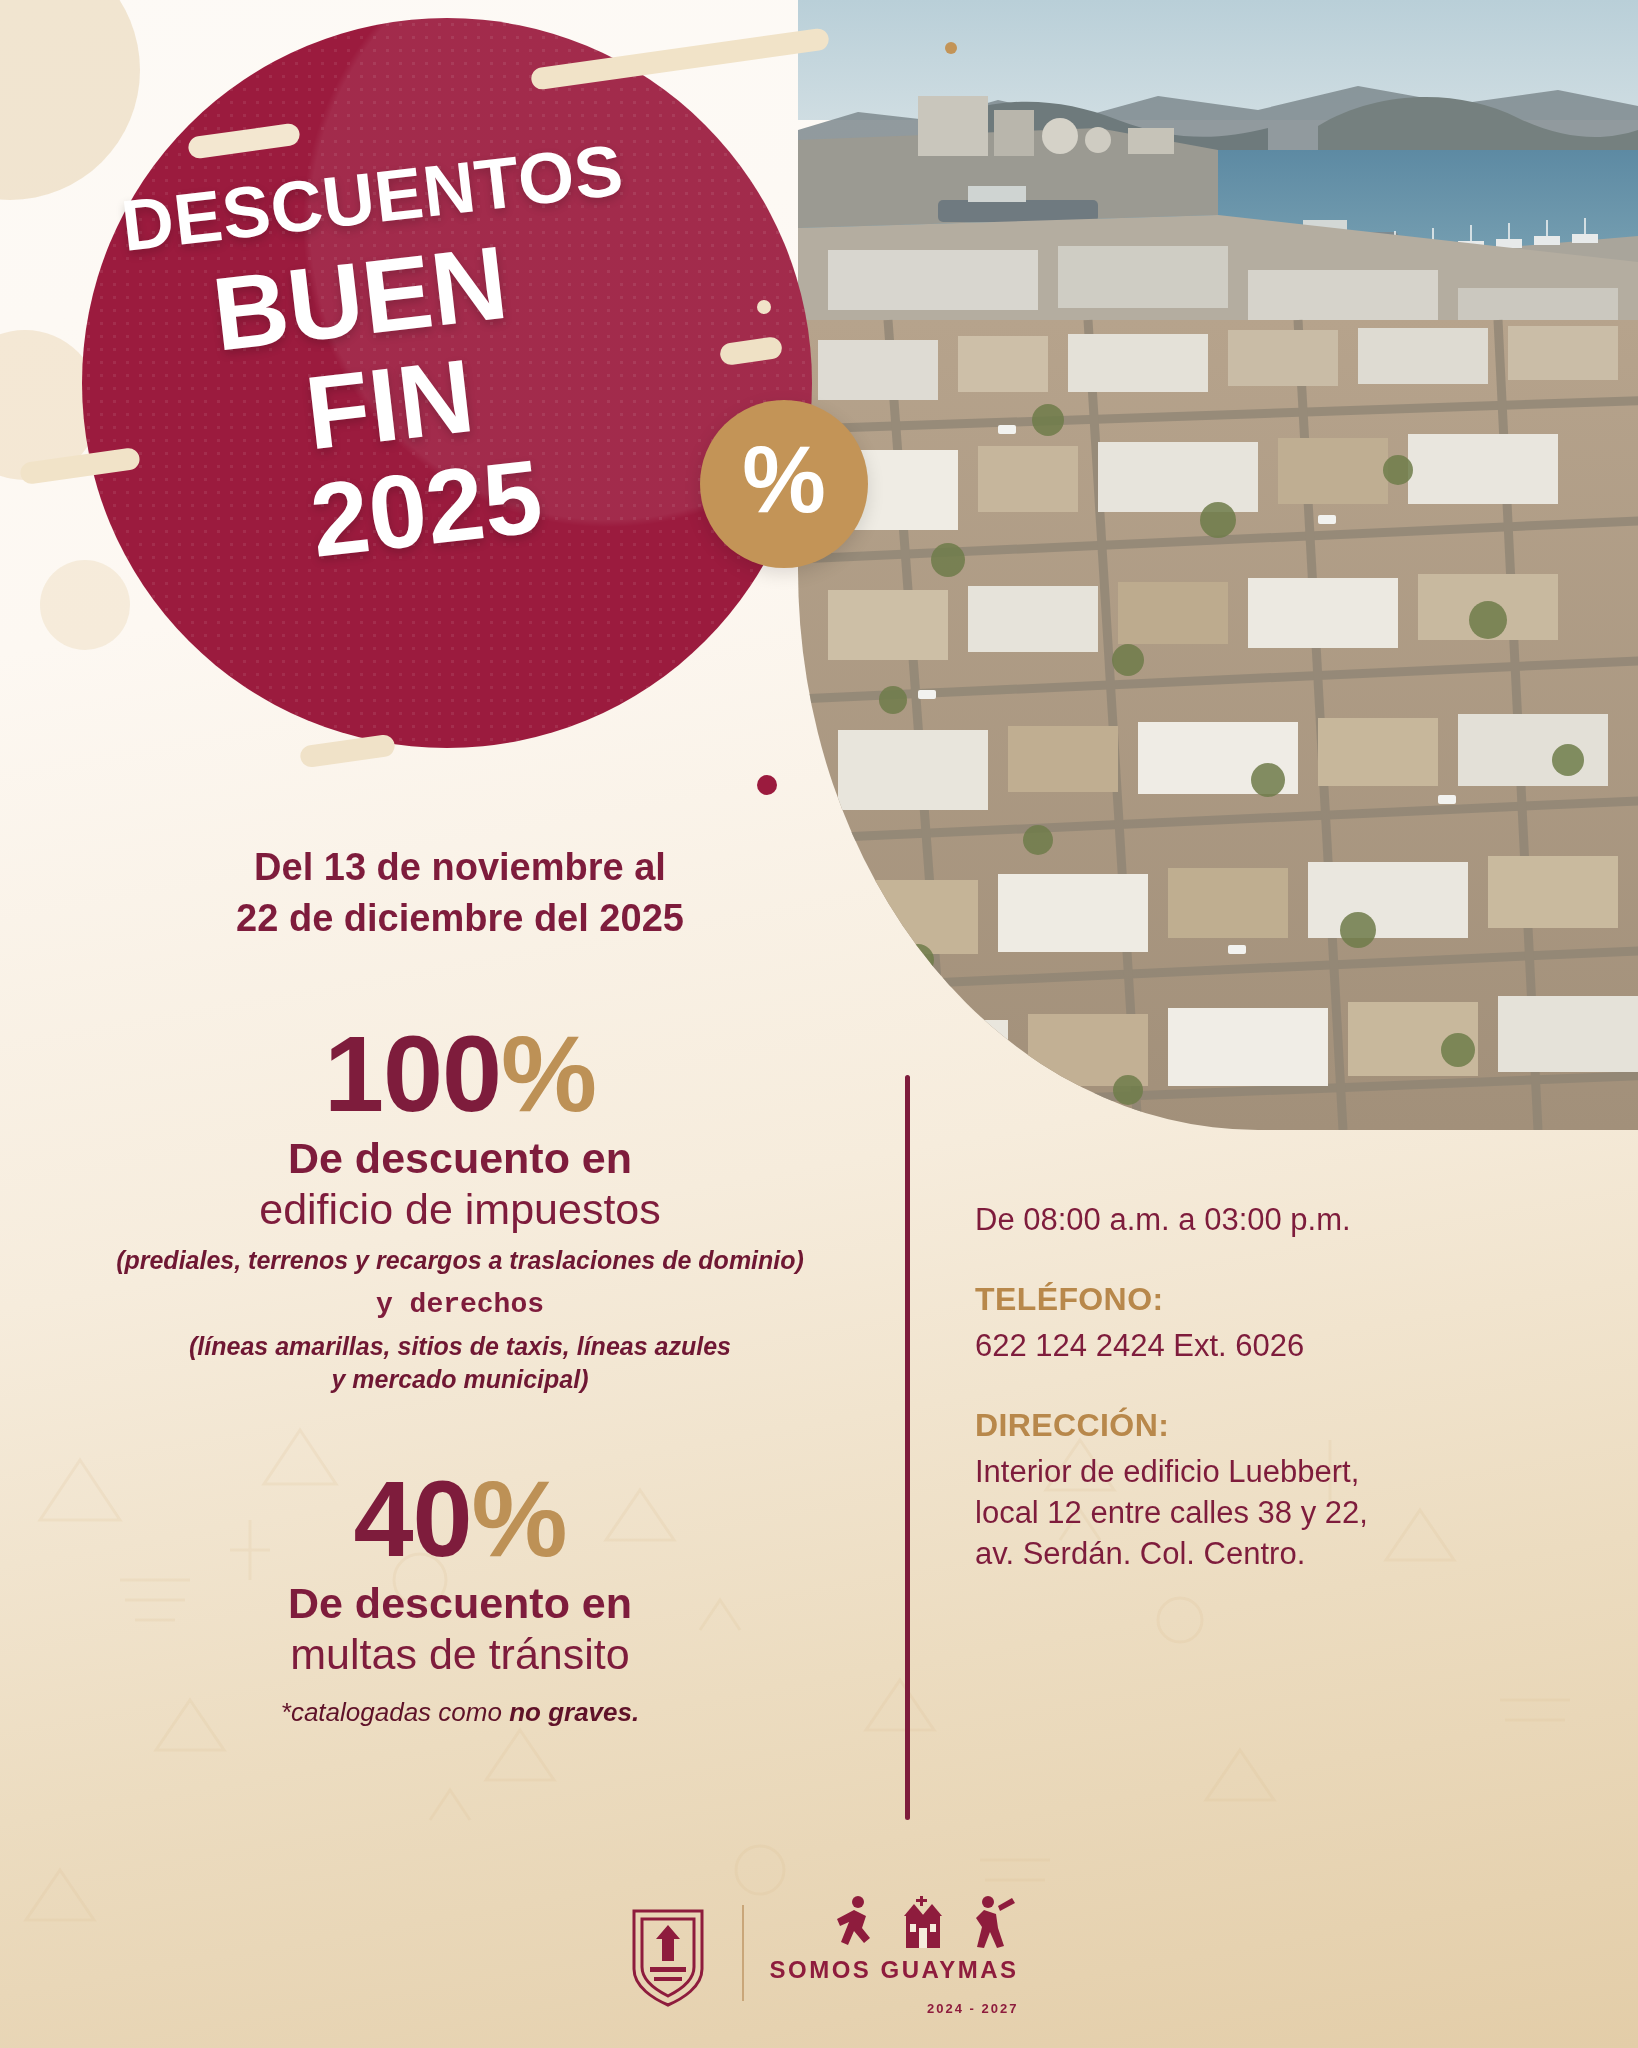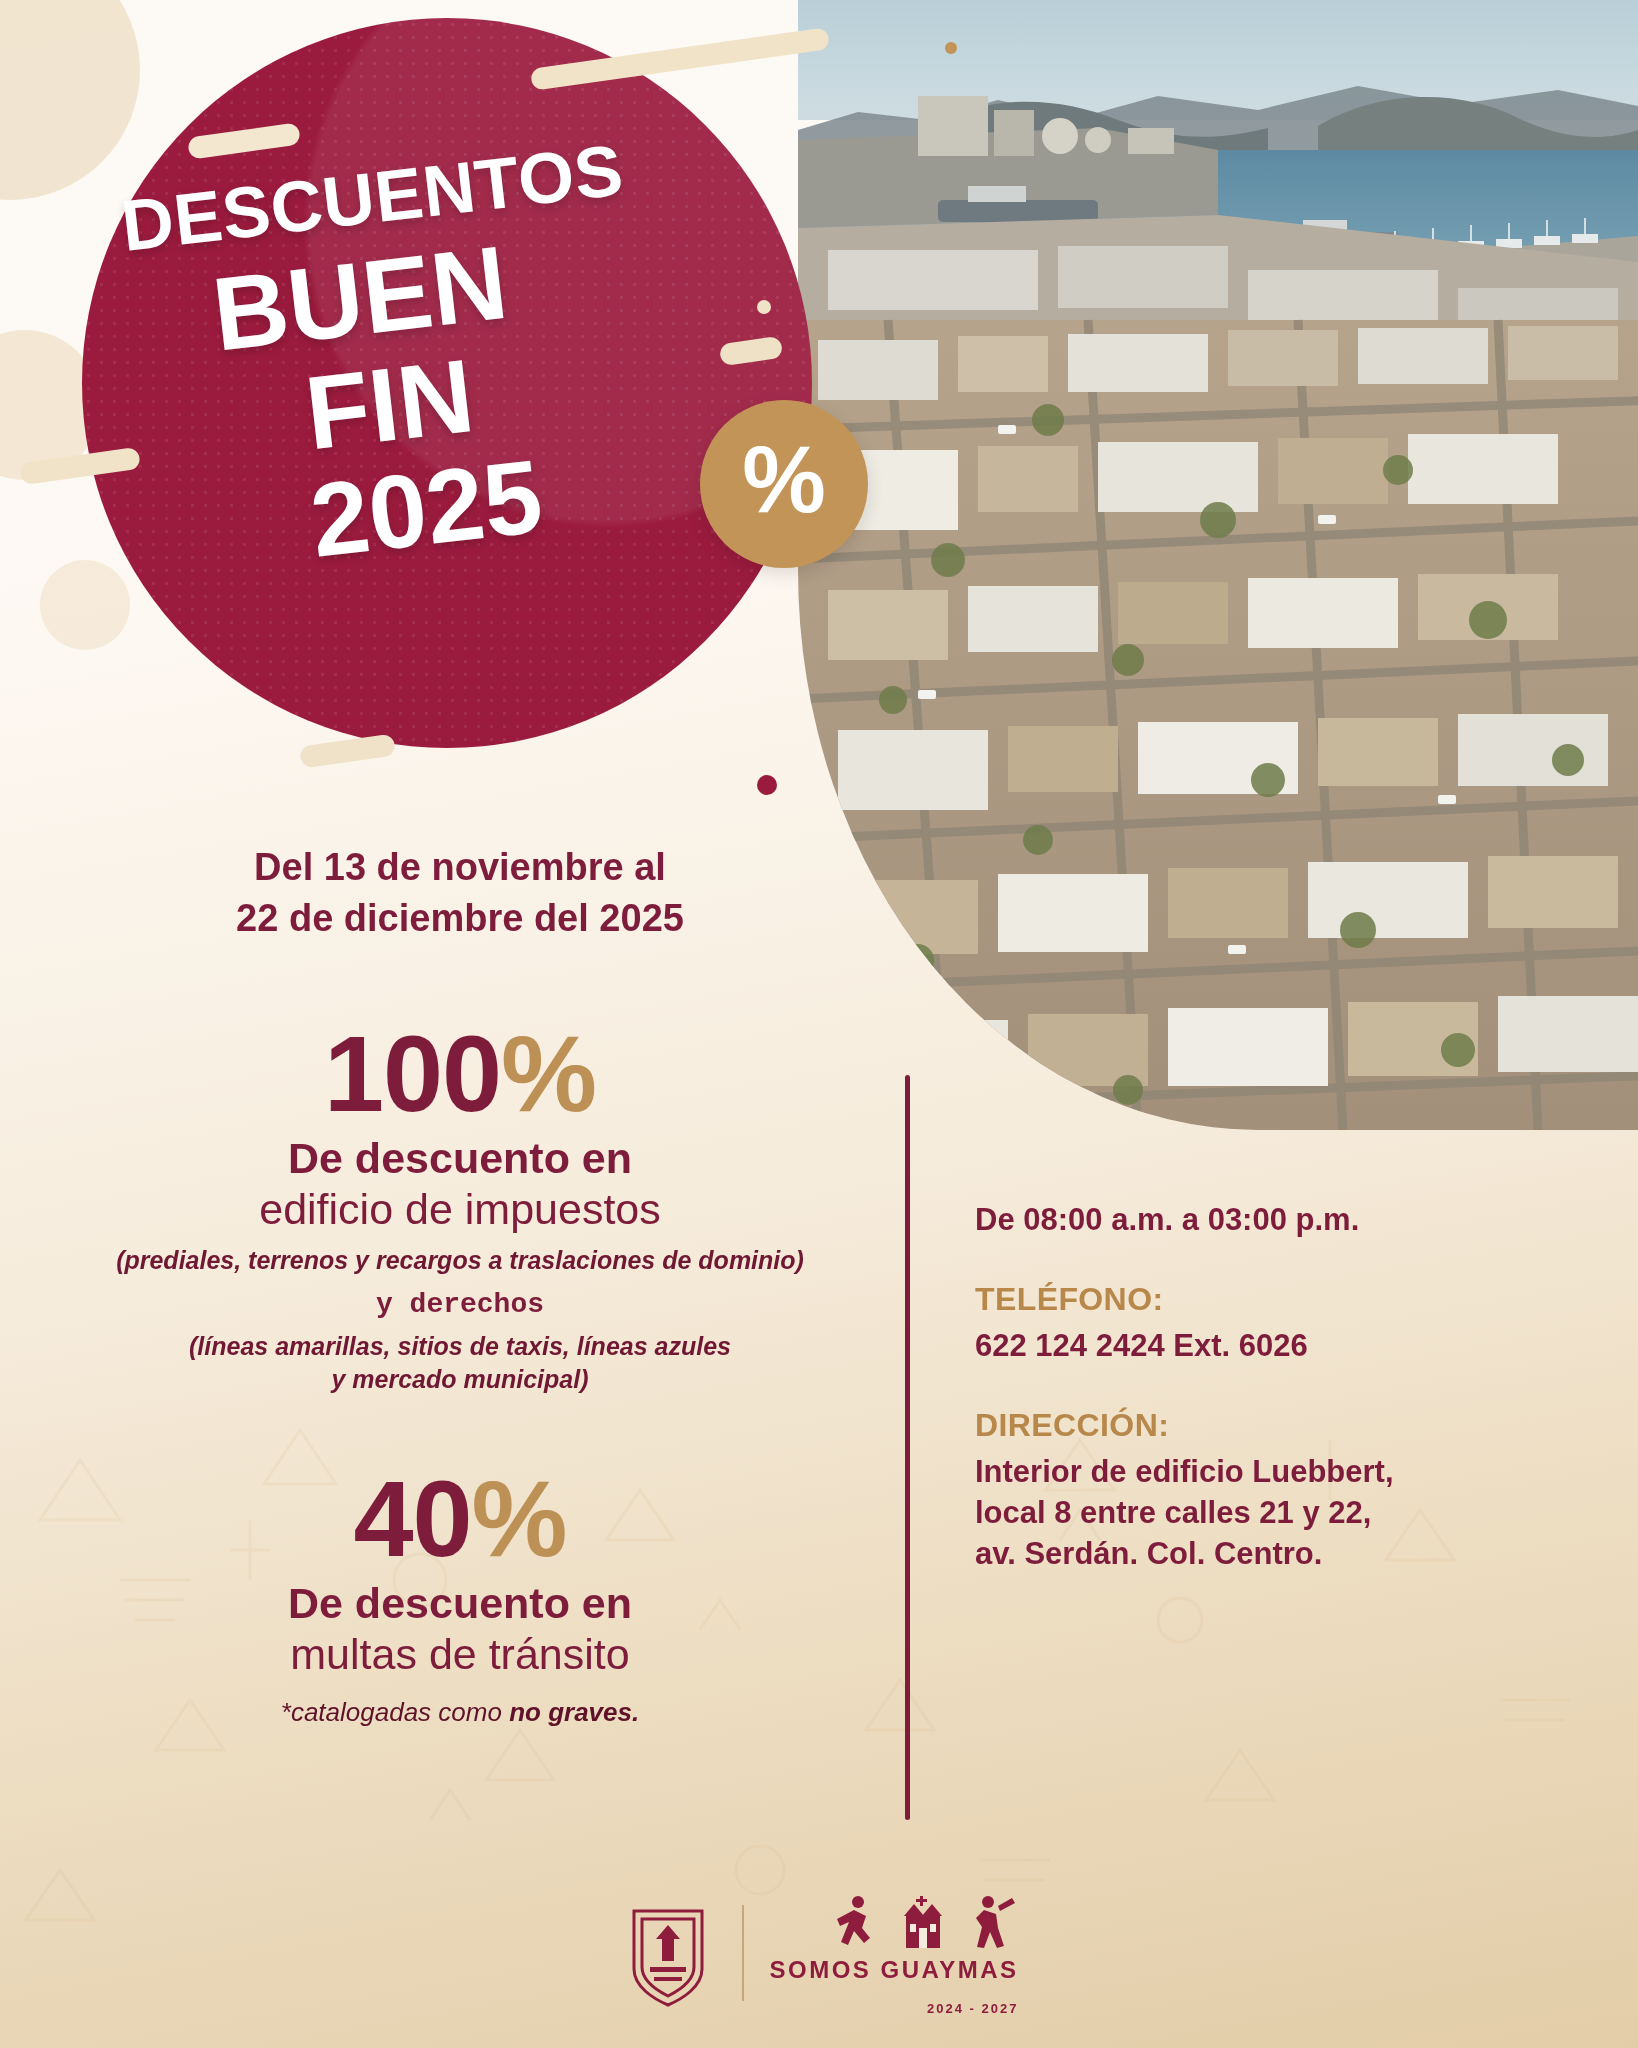--- a/index.html
+++ b/index.html
@@ -197,21 +197,21 @@
     width: 560px;
     color: #7e1c3c;
   }
   .info .blk { margin-bottom: 40px; }
   .info .lbl {
     color: #b8884b;
     font-size: 32px; font-weight: 800; letter-spacing: .4px;
     margin-bottom: 8px;
   }
   .info .val {
-    font-size: 31px; font-weight: 700; line-height: 1.32;
+    font-size: 31px; font-weight: 400; line-height: 1.32;
     color: #7e1c3c;
   }
 
   
   .footer {
     position: absolute;
     left: 0; right: 0; bottom: 32px;
     display: flex; align-items: center; justify-content: center;
     gap: 26px;
   }
@@ -471,21 +471,21 @@
     <div class="blk">
       <div class="val">De 08:00 a.m. a 03:00 p.m.</div>
     </div>
     <div class="blk">
       <div class="lbl">TELÉFONO:</div>
       <div class="val">622 124 2424 Ext. 6026</div>
     </div>
     <div class="blk">
       <div class="lbl">DIRECCIÓN:</div>
       <div class="val" style="white-space: pre-line;">Interior de edificio Luebbert,
-local 8 entre calles 21 y 22,
+local 12 entre calles 38 y 22,
 av. Serdán. Col. Centro.</div>
     </div>
   </div>
 
   <div class="footer">
     <svg class="crest" viewBox="0 0 96 112">
       <g fill="none" stroke="#8e1c3d" stroke-width="3">
         <path d="M14 14 h68 v58 c0 18 -20 30 -34 36 C34 102 14 90 14 72 Z"></path>
         <path d="M22 22 h52 v48 c0 14 -16 24 -26 29 C38 94 22 84 22 70 Z"></path>
       </g>

